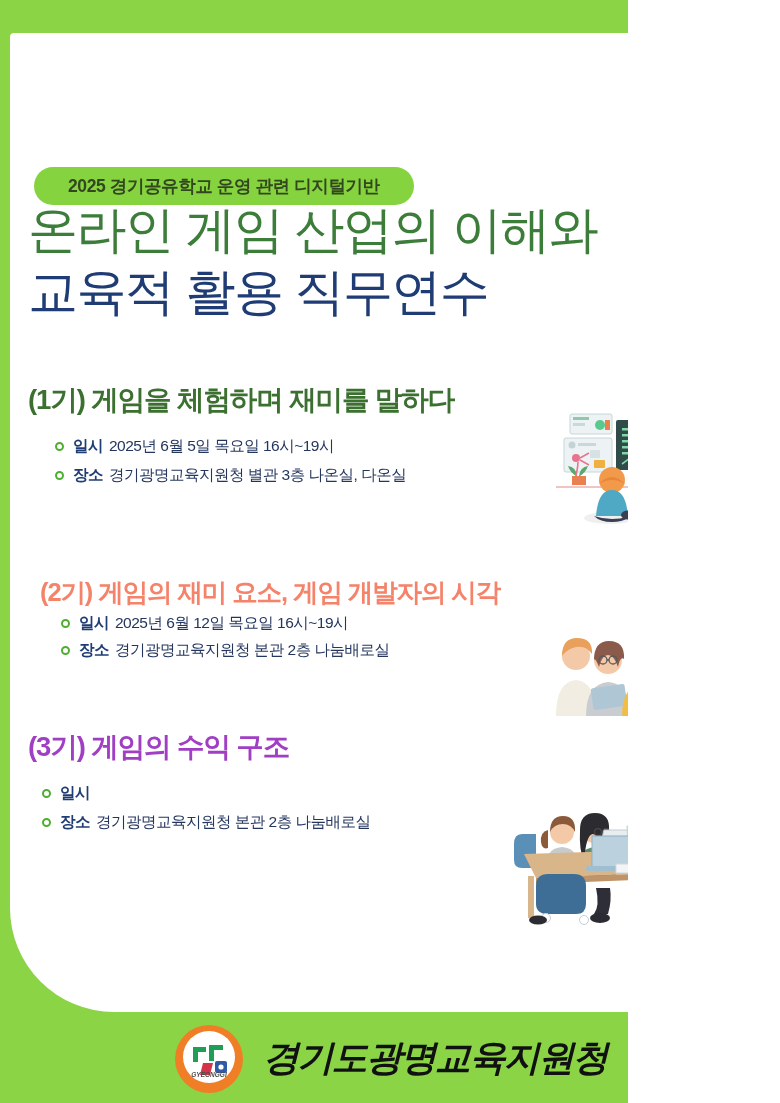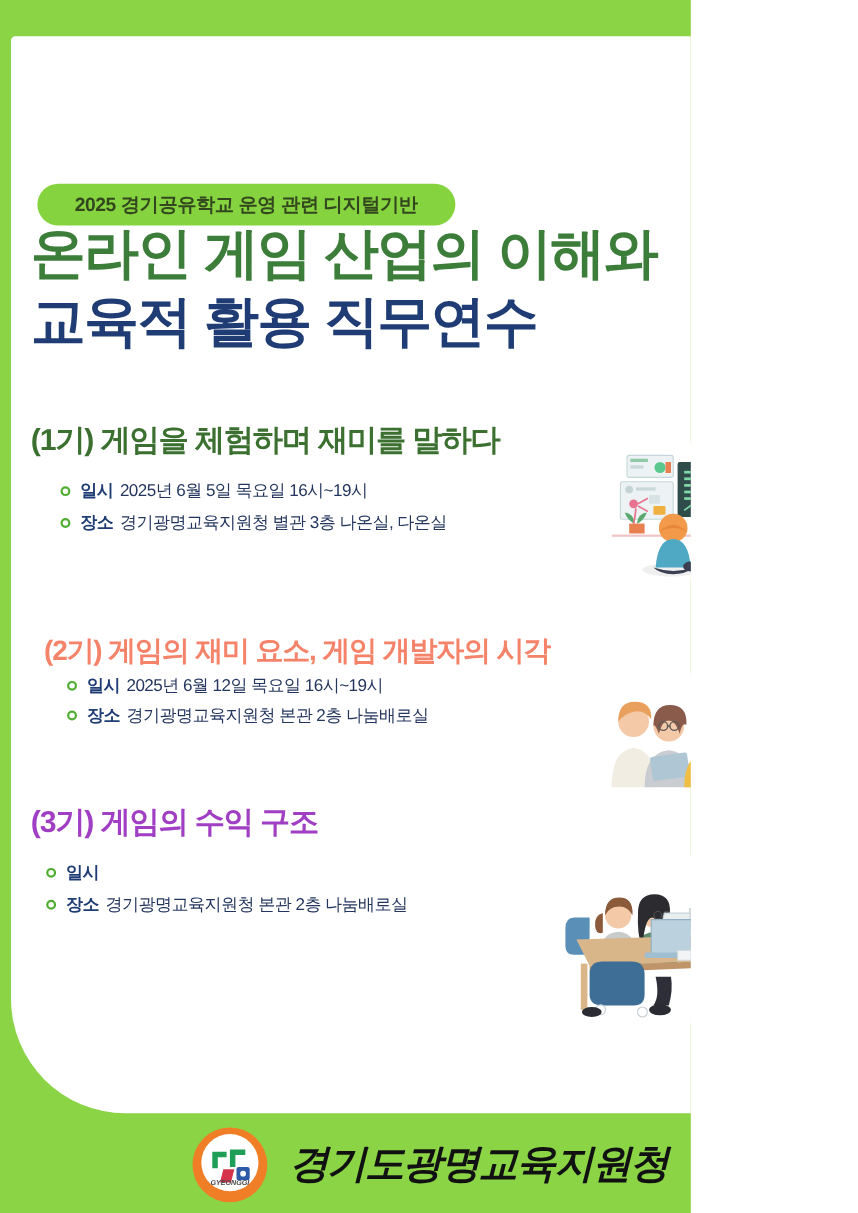--- a/index.html
+++ b/index.html
@@ -47,21 +47,21 @@
   }
   
   #title {
     position: absolute;
     left: 28px;
     top: 199px;
     width: 700px;
   }
   .title-line {
     font-size: 50px;
-    font-weight: 700;
+    font-weight: 400;
     letter-spacing: -1.6px;
     line-height: 1.24;
     white-space: nowrap;
   }
   .title-green { color: #3C7D3A; }
   .title-navy  { color: #1F3D74; }
 
   
   .session { position: absolute; left: 28px; }
   #session-1 { top: 383px; }

